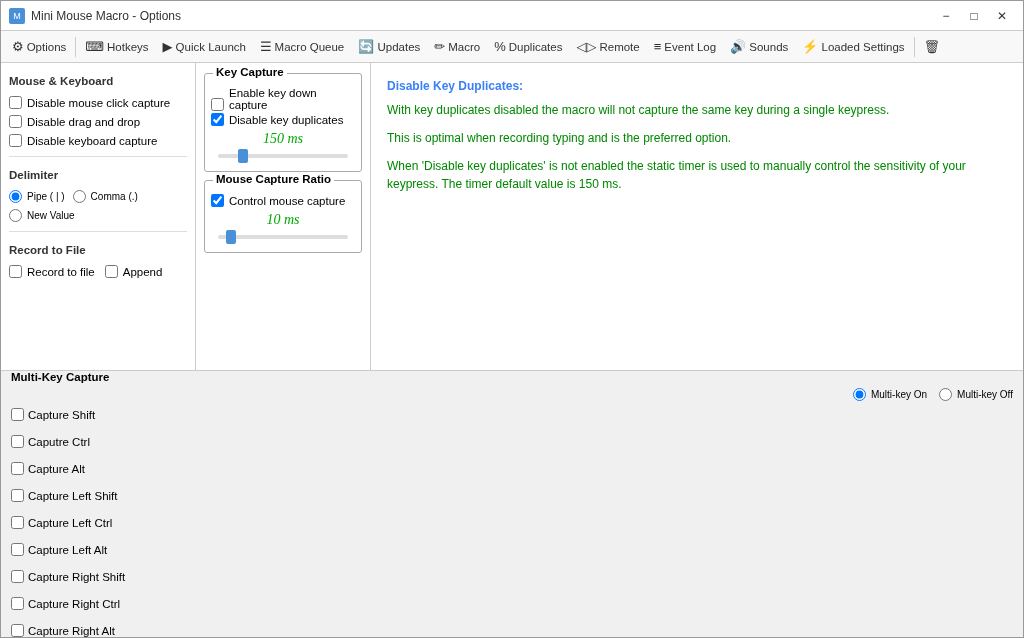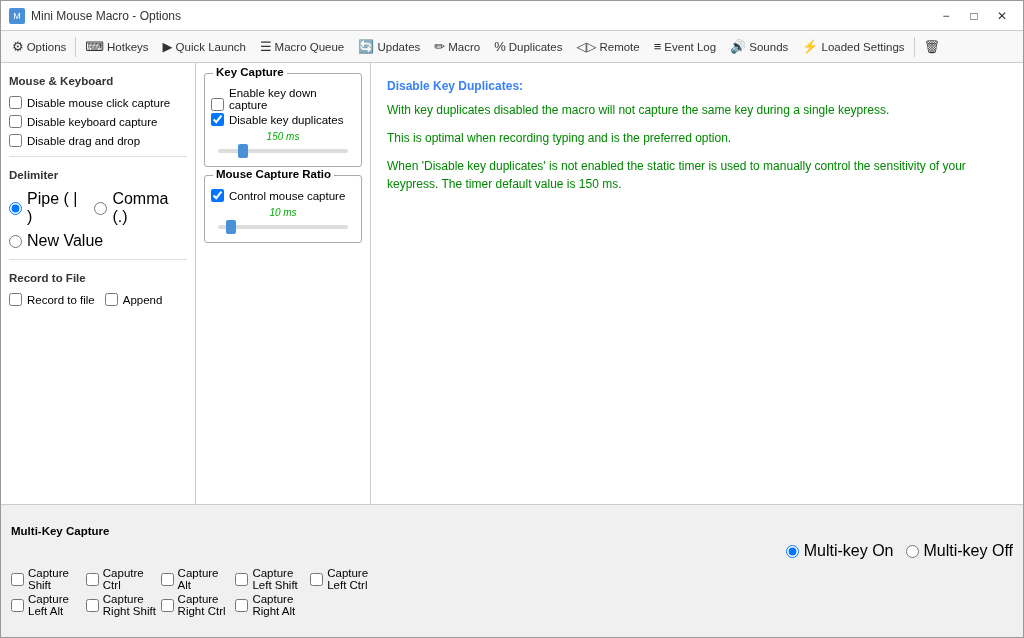--- a/index.html
+++ b/index.html
@@ -147,21 +147,21 @@
       align-items: center;
       gap: 5px;
       padding: 1px 0;
     }
     .radio-row input[type="radio"] {
       width: 13px;
       height: 13px;
       cursor: pointer;
     }
     .radio-row label {
-      font-size: 16px;
+      font-size: 10px;
       cursor: pointer;
     }
     .delimiter-row {
       display: flex;
       align-items: center;
       gap: 8px;
     }
     .divider-line {
       height: 1px;
       background: #ddd;
@@ -196,22 +196,23 @@
     }
     .slider-container {
       display: flex;
       flex-direction: column;
       align-items: center;
       gap: 2px;
       margin-top: 4px;
     }
     .slider-value {
       color: #00aa00;
-      font-size: 10px;
+      font-size: 14px;
       font-style: italic;
+      font-family: Liberation Serif, serif;
     }
 
     
     .right-panel {
       flex: 1;
       background: #fff;
       padding: 16px;
       overflow-y: auto;
     }
     .info-title {
@@ -240,22 +241,22 @@
     }
     .multi-key-options {
       display: flex;
       align-items: center;
       gap: 12px;
       margin-bottom: 6px;
       justify-content: flex-end;
     }
     .capture-grid {
       display: grid;
-      grid-template-columns: repeat(5, 1fr);
-      gap: 2px 4px;
+      grid-template-columns: repeat(1, 1fr);
+      gap: 14px 4px;
     }
 
     
     .content-area {
       display: flex;
       flex: 1;
       overflow: hidden;
       flex-direction: column;
     }
     .top-content {
@@ -348,26 +349,26 @@
     <div class="top-content">
 
       <div class="left-panel">
         <div class="section-label">Mouse &amp; Keyboard</div>
 
         <div class="checkbox-row">
           <input type="checkbox" id="cb1" style="">
           <label for="cb1">Disable mouse click capture</label>
         </div>
         <div class="checkbox-row">
+          <input type="checkbox" id="cb2" style="">
+          <label for="cb2">Disable drag and drop</label>
+        </div>
+        <div class="checkbox-row">
           <input type="checkbox" id="cb3" style="">
           <label for="cb3">Disable keyboard capture</label>
-        </div>
-        <div class="checkbox-row">
-          <input type="checkbox" id="cb2" style="">
-          <label for="cb2">Disable drag and drop</label>
         </div>
 
         <div class="divider-line"></div>
         <div class="section-label">Delimiter</div>
 
         <div class="delimiter-row">
           <div class="radio-row">
             <input type="radio" name="delimiter" id="rd1" checked="" style="">
             <label for="rd1">Pipe ( | )</label>
           </div>
@@ -435,21 +436,21 @@
 
       <div class="right-panel">
         <div class="info-title">Disable Key Duplicates:</div>
         <div class="info-text">With key duplicates disabled the macro will not capture the same key during a single keypress.</div>
         <div class="info-text">This is optimal when recording typing and is the preferred option.</div>
         <div class="info-text">When 'Disable key duplicates' is not enabled the static timer is used to manually control the sensitivity of your keypress. The timer default value is 150 ms.</div>
       </div>
 
     </div>
 
-    <div class="bottom-section" style="background:#f0f0f0;border-top:1px solid #ccc;padding:20px 10px;">
+    <div class="bottom-section" style="background:#f0f0f0;border-top:1px solid #ccc;padding:0 10px;">
       <div class="multi-key-header">Multi-Key Capture</div>
       <div class="multi-key-options">
         <div class="radio-row">
           <input type="radio" name="multikey" id="mk1" checked="" style="">
           <label for="mk1">Multi-key On</label>
         </div>
         <div class="radio-row">
           <input type="radio" name="multikey" id="mk2" style="">
           <label for="mk2">Multi-key Off</label>
         </div>

